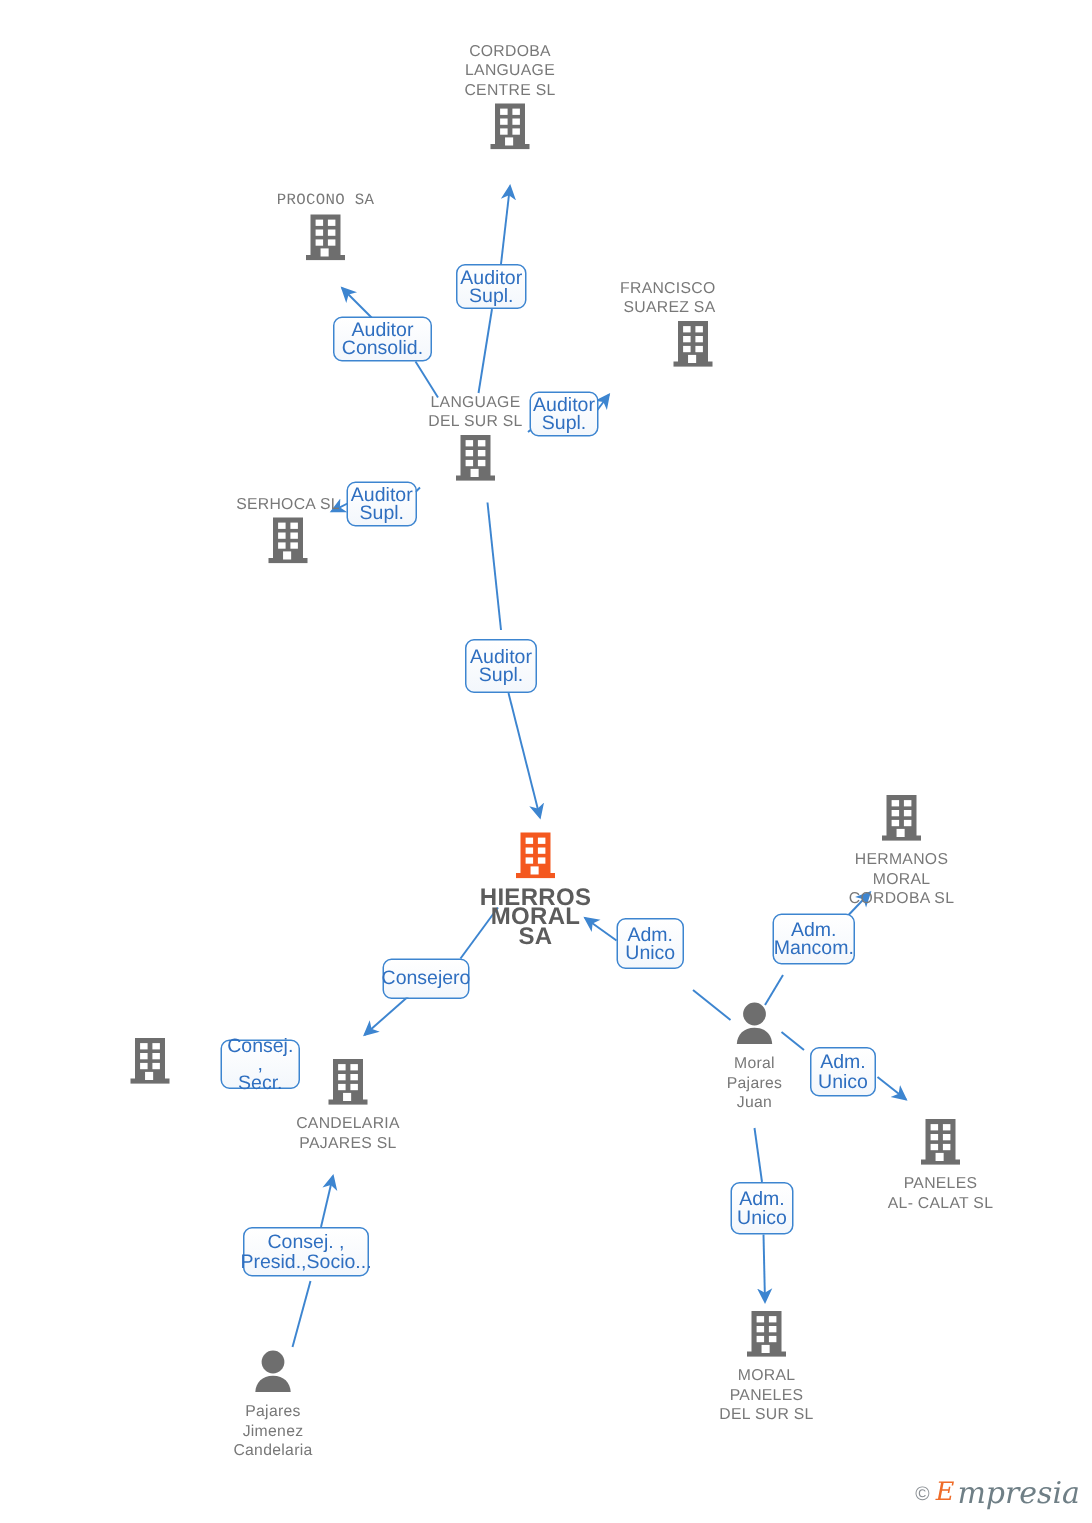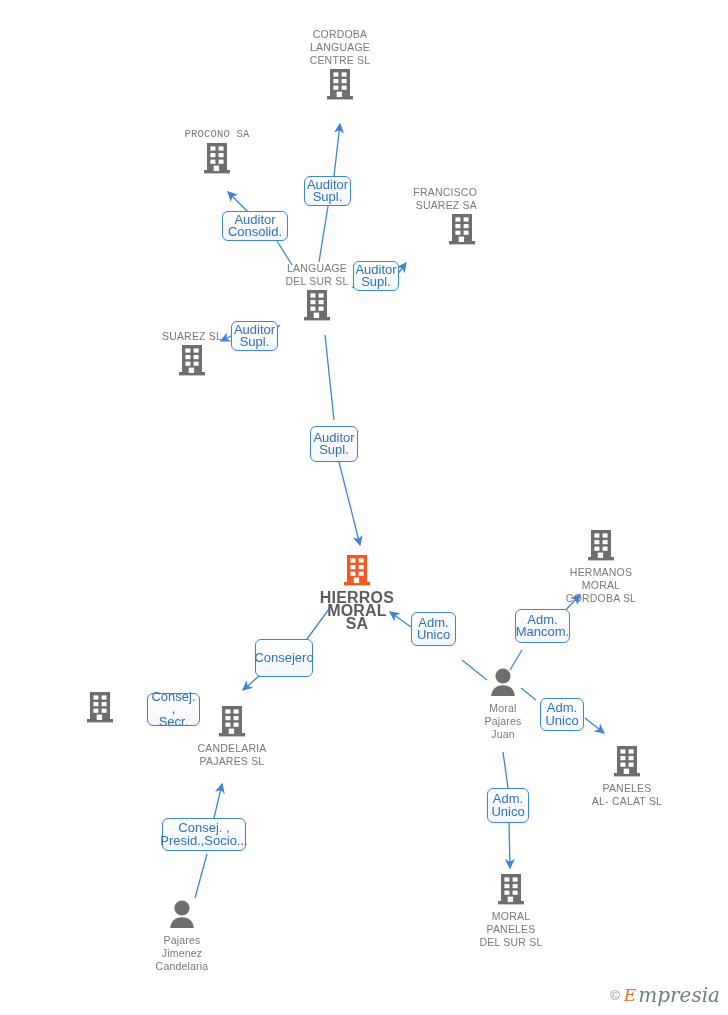--- a/index.html
+++ b/index.html
@@ -152,21 +152,21 @@
             <rect x="16.6" y="12" width="5" height="4.2"></rect>
         <rect x="8.4" y="18.6" width="5" height="4.2"></rect>
             <rect x="16.6" y="18.6" width="5" height="4.2"></rect>
         <rect x="11.7" y="24.6" width="5.4" height="5.4"></rect>
           </g>
         </svg>
     </span>
   </div>
 
   <div class="node" style="left:152px;top:330px;width:80px;">
-    <span class="lbl">SUAREZ SL</span>
+    <span class="lbl">SERHOCA SL</span>
     <span class="glyph">
       <svg width="30" height="34" viewBox="0 0 30 34">
           <g fill="#6e6e6e">
         <rect x="5" y="2" width="20" height="28"></rect>
             <rect x="2" y="29" width="26" height="3.4"></rect>
           </g>
         <g fill="#fff">
             <rect x="8.4" y="5.4" width="5" height="4.2"></rect>
             <rect x="16.6" y="5.4" width="5" height="4.2"></rect>
         <rect x="8.4" y="12" width="5" height="4.2"></rect>
@@ -347,21 +347,21 @@
 
   <div class="elabel" style="left:353px;top:261px;width:46px;height:30px;">Auditor
 Supl.</div>
 
   <div class="elabel" style="left:231px;top:321px;width:47px;height:30px;">Auditor
 Supl.</div>
 
   <div class="elabel" style="left:310px;top:426px;width:48px;height:36px;">Auditor
 Supl.</div>
 
-  <div class="elabel" style="left:255px;top:639px;width:58px;height:38px;">Consejero</div>
+  <div class="elabel" style="left:255px;top:639px;width:58px;height:27px;">Consejero</div>
 
   <div class="elabel" style="left:147px;top:693px;width:53px;height:33px;">Consej. ,
 Secr.</div>
 
   <div class="elabel" style="left:162px;top:818px;width:84px;height:33px;">Consej. ,
 Presid.,Socio...</div>
 
   <div class="elabel" style="left:411px;top:612px;width:45px;height:34px;">Adm.
 Unico</div>
 

